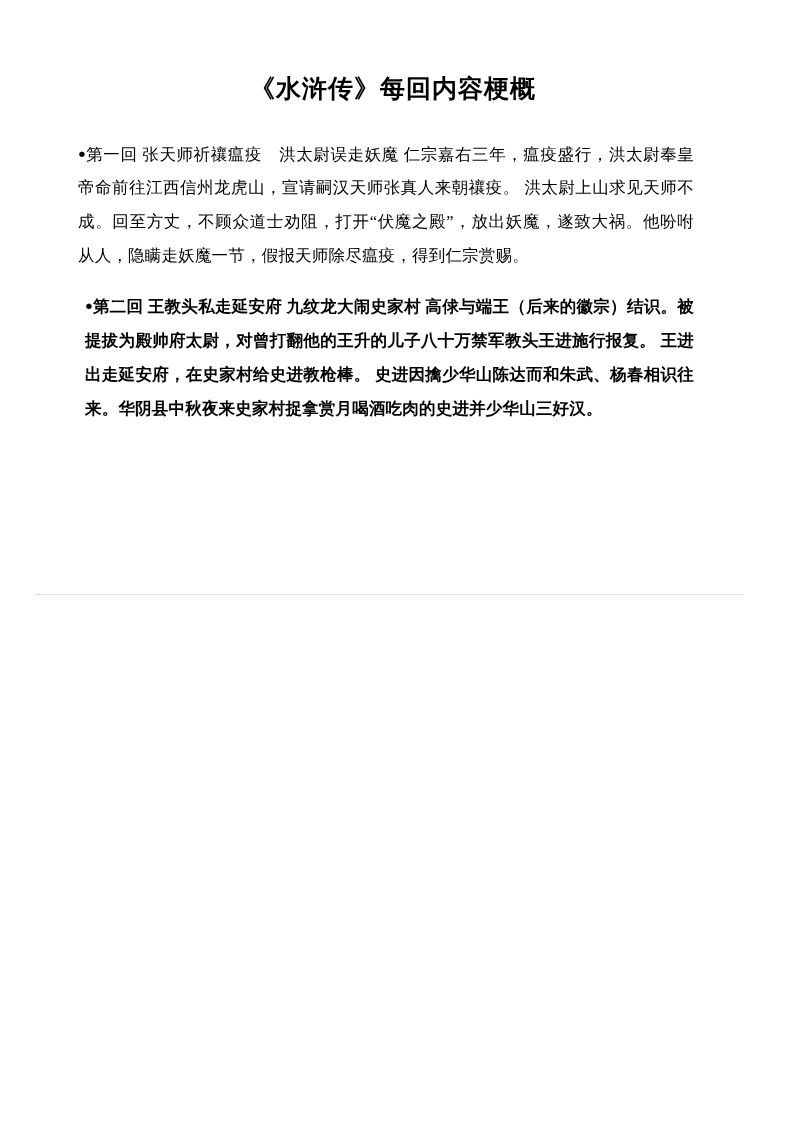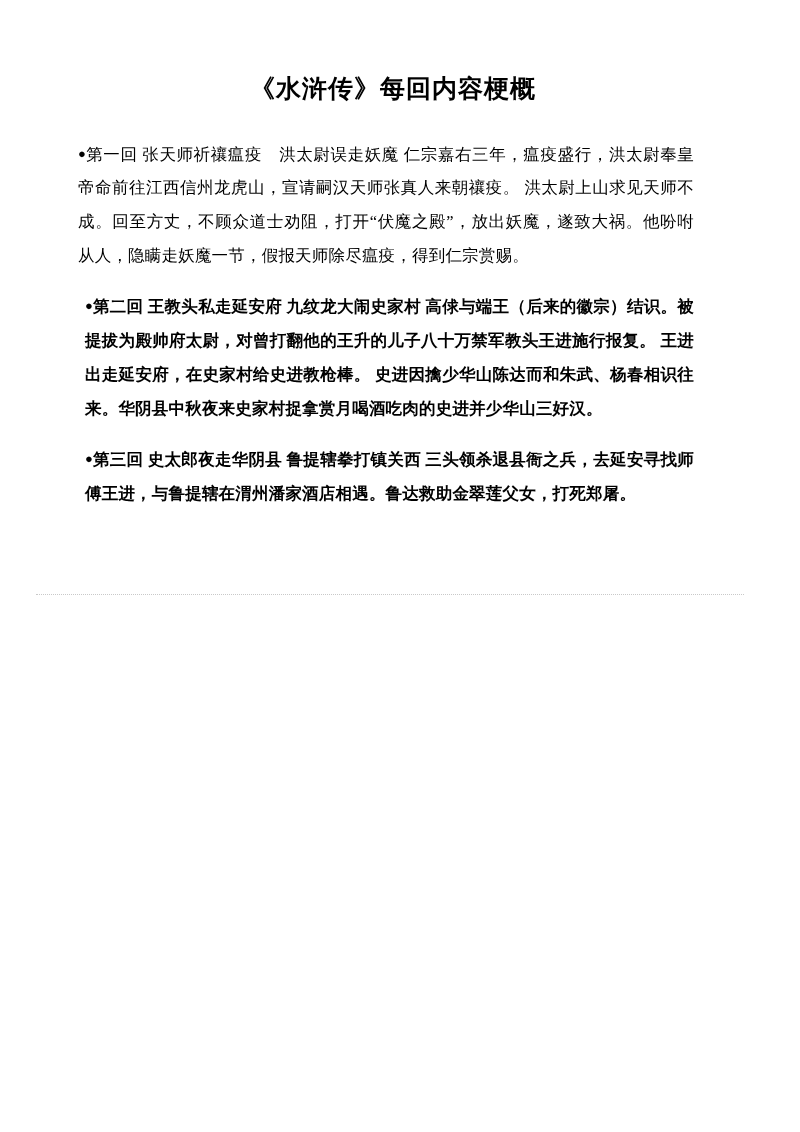--- a/index.html
+++ b/index.html
@@ -63,17 +63,16 @@
 <div class="page">
 
   <h1 class="doc-title">《水浒传》每回内容梗概</h1>
 
   <p class="para"><span class="bullet">●</span><span>第一回 张天师祈禳瘟疫　洪太尉误走妖魔</span> <span>仁宗嘉右三年，瘟疫盛行，洪太尉奉皇帝命前往江西信州龙虎山，宣请嗣汉天师张真人来朝禳疫。 洪太尉上山求见天师不成。回至方丈，不顾众道士劝阻，打开“伏魔之殿”，放出妖魔，遂致大祸。他吩咐从人，隐瞒走妖魔一节，假报天师除尽瘟疫，得到仁宗赏赐。</span></p>
 
   <p class="para indent-sm"><span class="bullet">●</span><span>第二回 王教头私走延安府 九纹龙大闹史家村</span> <span>高俅与端王（后来的徽宗）结识。被提拔为殿帅府太尉，对曾打翻他的王升的儿子八十万禁军教头王进施行报复。 王进出走延安府，在史家村给史进教枪棒。 史进因擒少华山陈达而和朱武、杨春相识往来。华阴县中秋夜来史家村捉拿赏月喝酒吃肉的史进并少华山三好汉。</span></p>
 
   <div class="dotted-rule"></div>
 
-  <p class="para indent-sm"><span class="bullet">●</span><span>第三回 史太郎夜走华阴县 鲁提辖拳打镇关西</span> <span>三头领杀退县衙之兵，去延安寻找师傅王进，与鲁提辖在渭州潘家酒店相遇。鲁达救助金翠莲父女，打死郑屠。</span></p>
 
 
 
 </div>
 
 </body></html>

